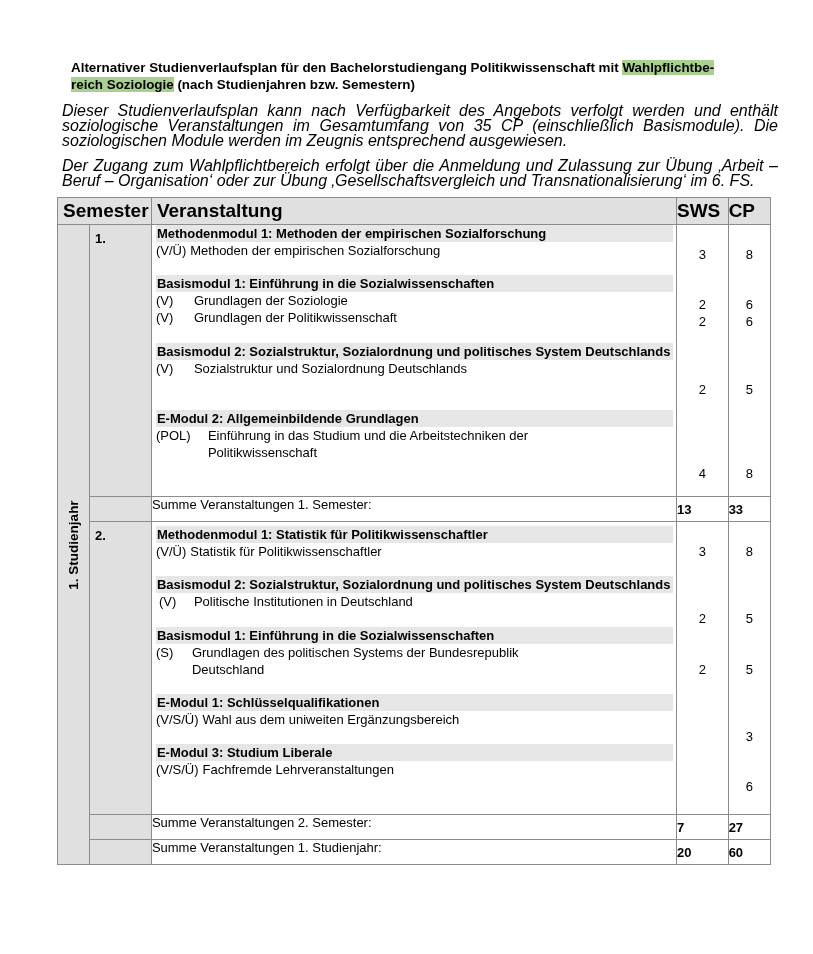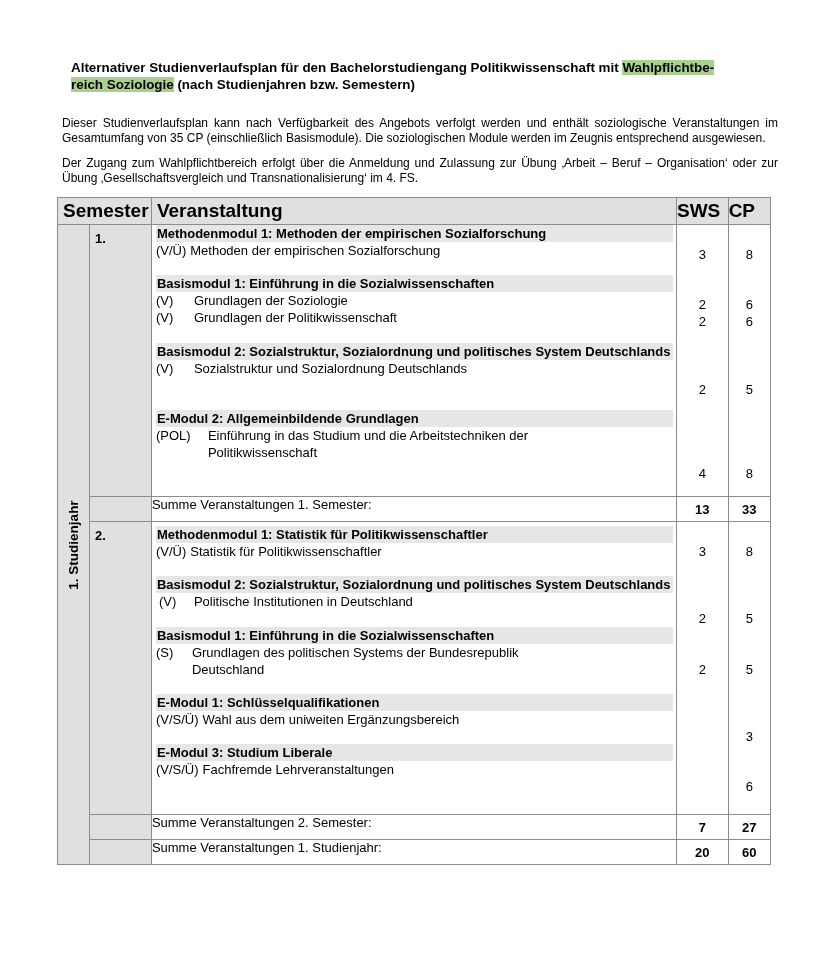--- a/index.html
+++ b/index.html
@@ -1,20 +1,20 @@
 <!DOCTYPE html>
 <html><head>
 <meta charset="utf-8">
 <style>
   html, body { margin: 0; padding: 0; background: #ffffff; }
   body { width: 813px; height: 954px; position: relative; font-family: "Liberation Sans", sans-serif; color: #000; }
   .page { position: absolute; left: 62px; top: 50px; width: 716px; }
   .title { font-weight: bold; font-size: 13.4px; line-height: 17px; margin: 9px; }
   .hl { background: #a9d08e; }
-  .para { font-size: 12px; line-height: 15px; text-align: justify; margin: 23px 0 0 0; }
+  .para { font-size: 16px; line-height: 15px; text-align: justify; margin: 10px 0 0 0; font-style: italic; }
   .para + .para { margin-top: 10px; }
 
   table.plan { position: absolute; left: 57px; top: 197px; width: 714px; border-collapse: collapse; font-size: 13px; }
   table.plan td, table.plan th { border: 1px solid #8c8c8c; padding: 0; vertical-align: top; }
   table.plan th { background: #e0e0e0; font-weight: bold; text-align: left; height: 26px; padding-left: 5px; font-size: 19px; vertical-align: middle; }
   table.plan th.num { text-align: left; padding-left: 0; }
   .col-year { width: 31px; background: #e0e0e0; }
   .col-sem { width: 56px; background: #e0e0e0; }
   .col-ver { width: 528px; }
   .col-sws { width: 49px; }
@@ -31,29 +31,29 @@
   .course .typ.wide { min-width: 52px; }
   .course .typ.auto { min-width: 0; margin-right: 4px; }
   .course .typ.s { min-width: 36px; }
   .gap { height: 16px; }
 
   .numcol { text-align: center; }
   .nums div { line-height: 17px; height: 17px; }
 
   .sum-row td { height: 24px; vertical-align: middle; }
   .sum-label { text-align: left; padding-right: 6px !important; }
-  .sum-num { font-weight: bold; text-align: center; vertical-align: middle !important; }
+  .sum-num { font-weight: bold; vertical-align: middle !important; }
 </style>
 </head>
 <body>
 
 <div class="page">
   <p class="title"><span>Alternativer Studienverlaufsplan für den Bachelorstudiengang Politikwissenschaft mit </span><span class="hl">Wahlpflichtbe-</span><br><span class="hl">reich Soziologie</span><span> (nach Studienjahren bzw. Semestern)</span></p>
   <p class="para">Dieser Studienverlaufsplan kann nach Verfügbarkeit des Angebots verfolgt werden und enthält soziologische Veranstaltungen im Gesamtumfang von 35 CP (einschließlich Basismodule). Die soziologischen Module werden im Zeugnis entsprechend ausgewiesen.</p>
-  <p class="para">Der Zugang zum Wahlpflichtbereich erfolgt über die Anmeldung und Zulassung zur Übung ‚Arbeit – Beruf – Organisation‘ oder zur Übung ‚Gesellschaftsvergleich und Transnationalisierung‘ im 4. FS.</p>
+  <p class="para">Der Zugang zum Wahlpflichtbereich erfolgt über die Anmeldung und Zulassung zur Übung ‚Arbeit – Beruf – Organisation‘ oder zur Übung ‚Gesellschaftsvergleich und Transnationalisierung‘ im 6. FS.</p>
 </div>
 
 <table class="plan">
   <colgroup>
     <col class="c1" style="width:31px">
       <col style="width:57px">
       <col style="width:529px">
       <col style="width:52px">
       <col style="width:43px">
   </colgroup>

